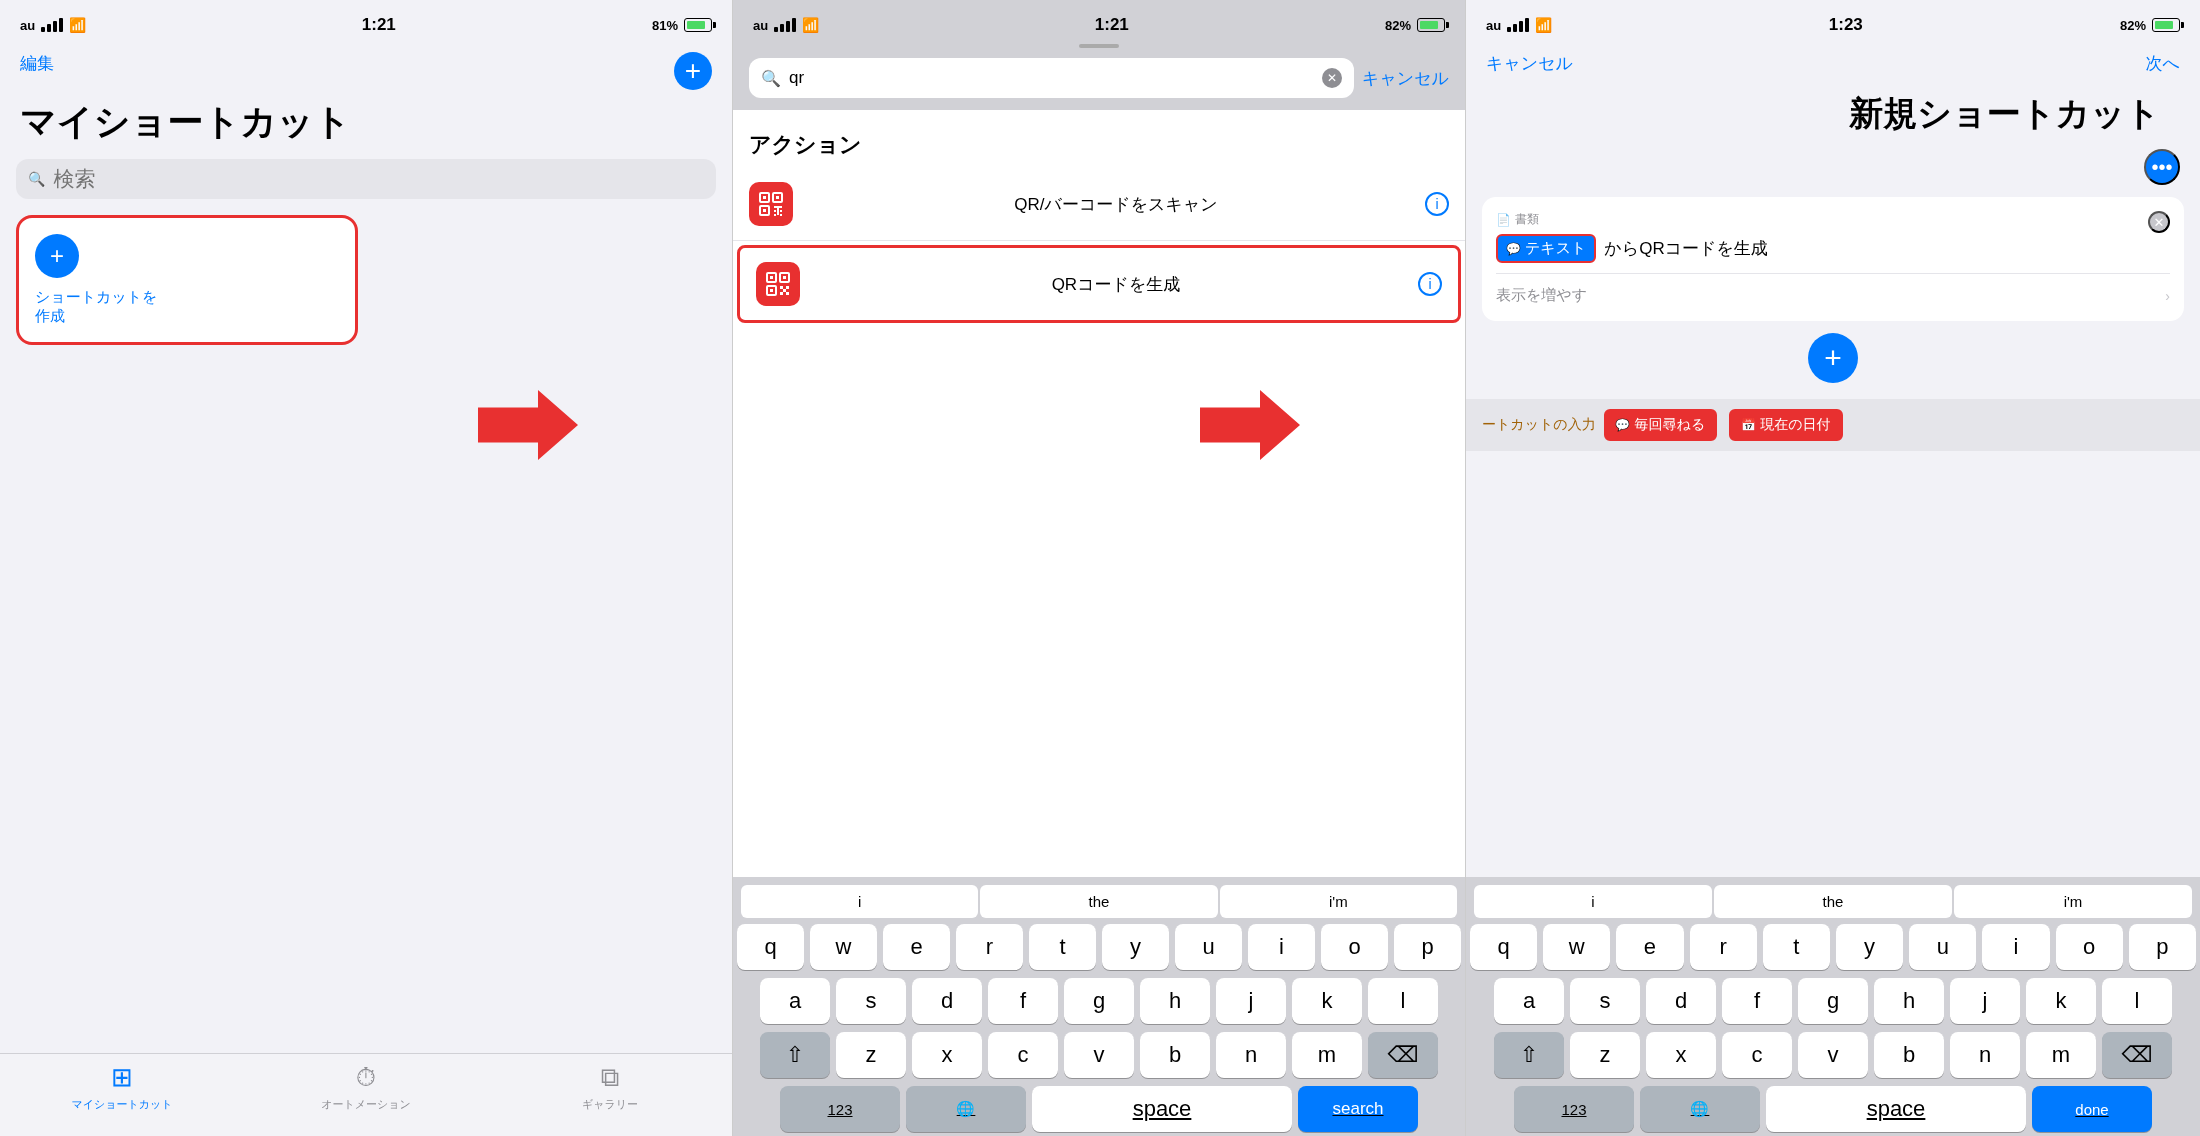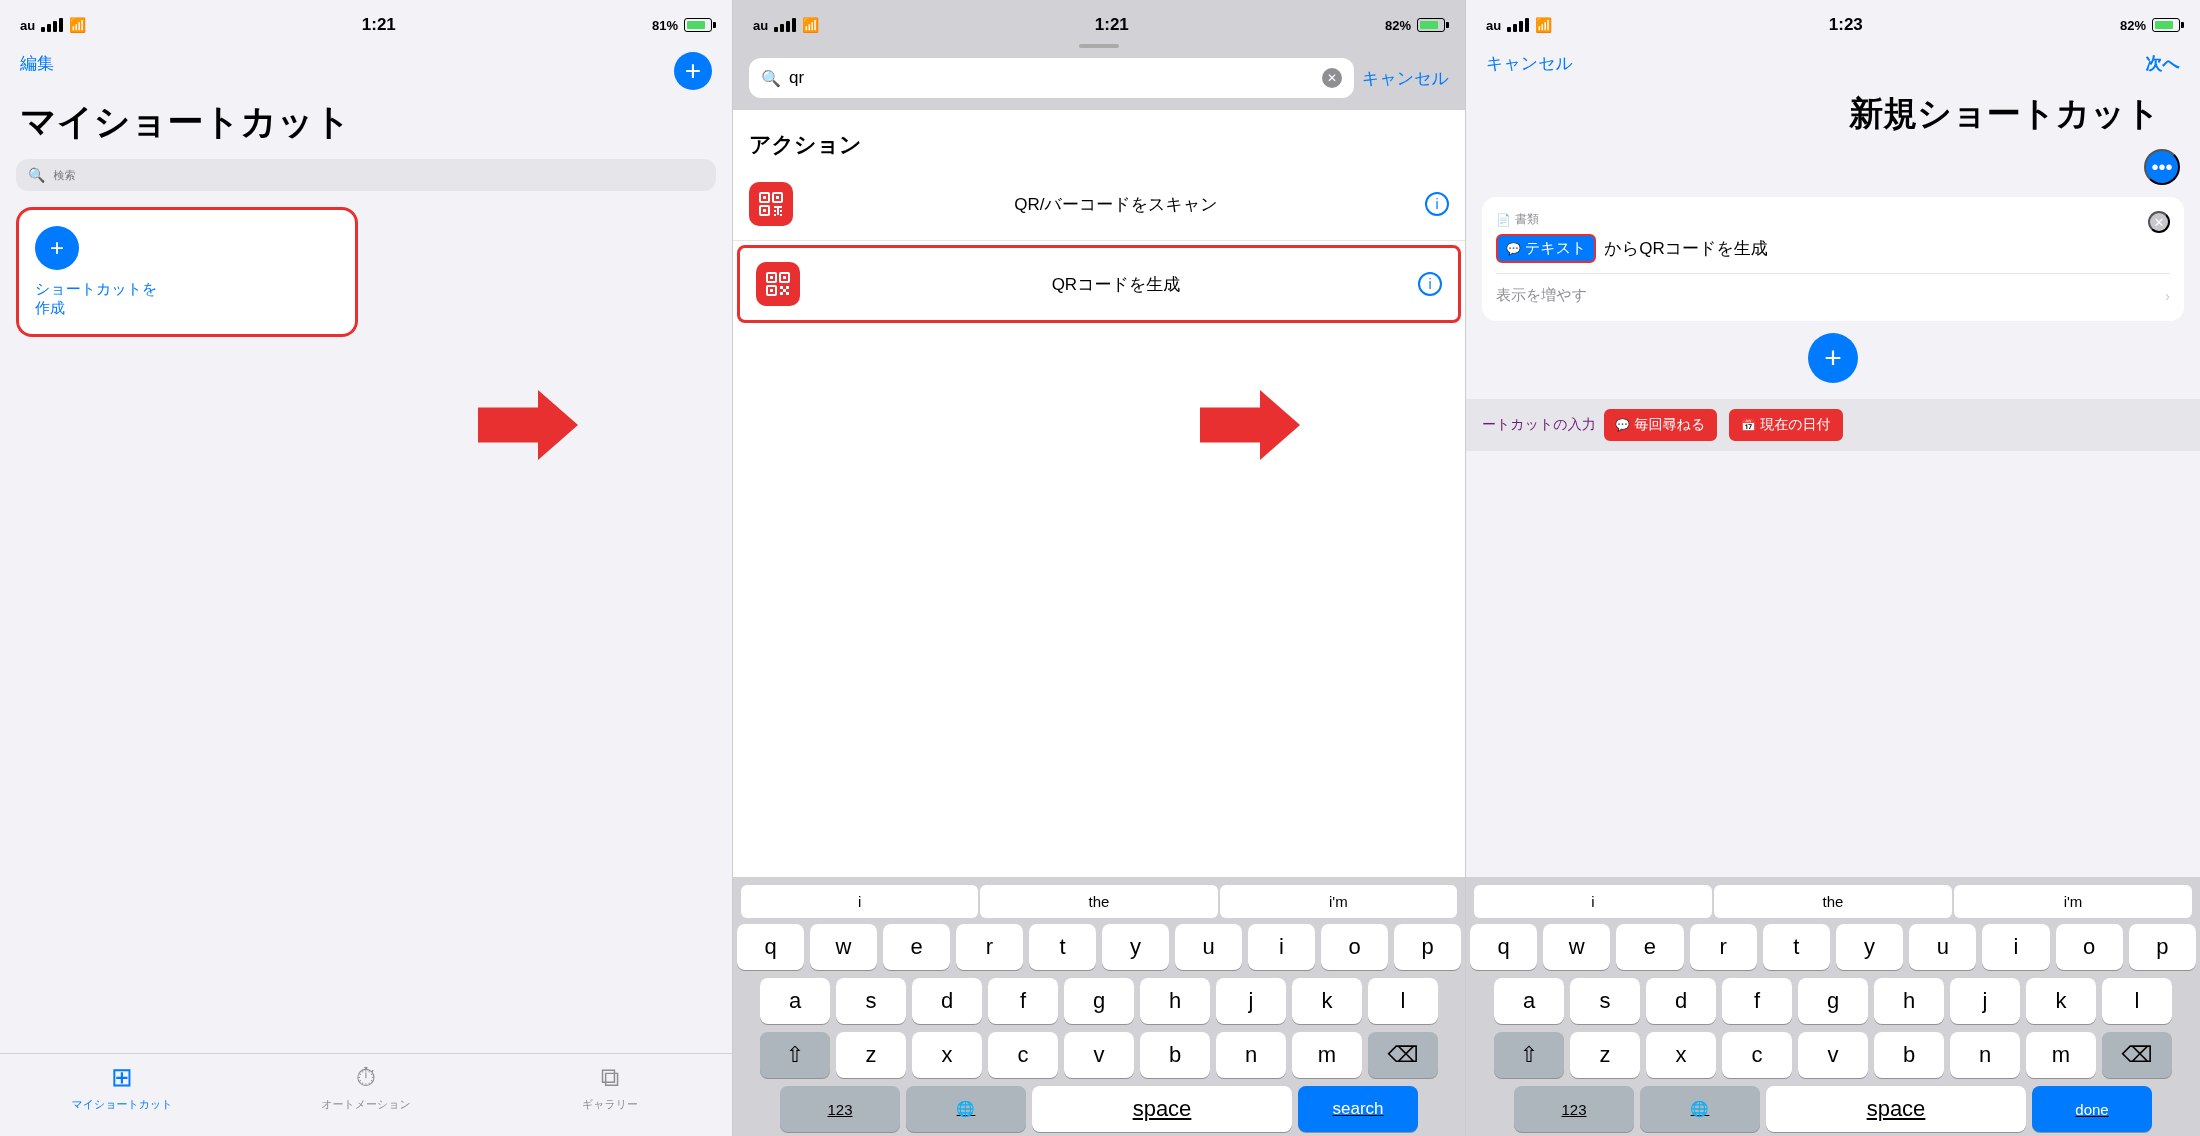--- a/index.html
+++ b/index.html
@@ -80,21 +80,21 @@
     }
     .p1-search {
       margin: 0 16px 16px;
       background: #e5e5ea;
       border-radius: 12px;
       display: flex; align-items: center; gap: 8px;
       padding: 8px 12px;
     }
     .p1-search .search-icon { color: #8e8e93; font-size: 14px; }
     .p1-search input {
-      border: none; background: transparent; font-size: 11px; color: #8e8e93;
+      border: none; background: transparent; font-size: 21px; color: #8e8e93;
       outline: none; width: 100%;
     }
     .p1-shortcut-grid {
       padding: 0 16px;
       display: grid;
       grid-template-columns: repeat(2, 1fr);
       gap: 16px;
     }
     .shortcut-card {
       background: #fff;
@@ -205,21 +205,21 @@
     .bottom-kb-row {
       display: flex; gap: 6px; justify-content: center; text-decoration: underline;
     }
 
     
     .p3-nav {
       display: flex; justify-content: space-between; align-items: center;
       padding: 8px 20px;
     }
     .p3-cancel-btn { font-size: 17px; color: #007aff; background: none; border: none; cursor: pointer; }
-    .p3-next-btn { font-size: 17px; color: #007aff; font-weight: 700; background: none; border: none; cursor: pointer; }
+    .p3-next-btn { font-size: 17px; color: #007aff; font-weight: 400; background: none; border: none; cursor: pointer; }
     .p3-title { font-size: 34px; font-weight: 700; padding: 4px 20px 12px; color: #000; }
     .p3-more-btn {
       width: 36px; height: 36px; background: #007aff; border-radius: 50%;
       display: flex; align-items: center; justify-content: center;
       font-size: 20px; color: #fff; cursor: pointer;
     }
     .p3-title-row { display: flex; justify-content: space-between; align-items: flex-end; padding: 4px 20px 12px; flex-direction: column; }
 
     .p3-action-card {
       margin: 0 16px 12px;
@@ -267,21 +267,21 @@
     }
     .p3-chip {
       display: flex; align-items: center; gap: 4px;
       background: #fff; border-radius: 6px;
       padding: 5px 10px; font-size: 14px; color: #000;
       flex-shrink: 0;
     }
     .p3-chip.red-chip { background: #e83030; color: #fff; border: 2px solid #e83030; }
     .p3-chip-icon { font-size: 12px; }
 
-    .p3-shortcut-text { font-size: 14px; color: #701a75; }
+    .p3-shortcut-text { font-size: 14px; color: #a16207; }
   </style>
 </head>
 <body>
 
 <div class="panel panel-1">
 
   <div class="status-bar">
     <div class="left">
       <span>au</span>
       <div class="signal-bars">

